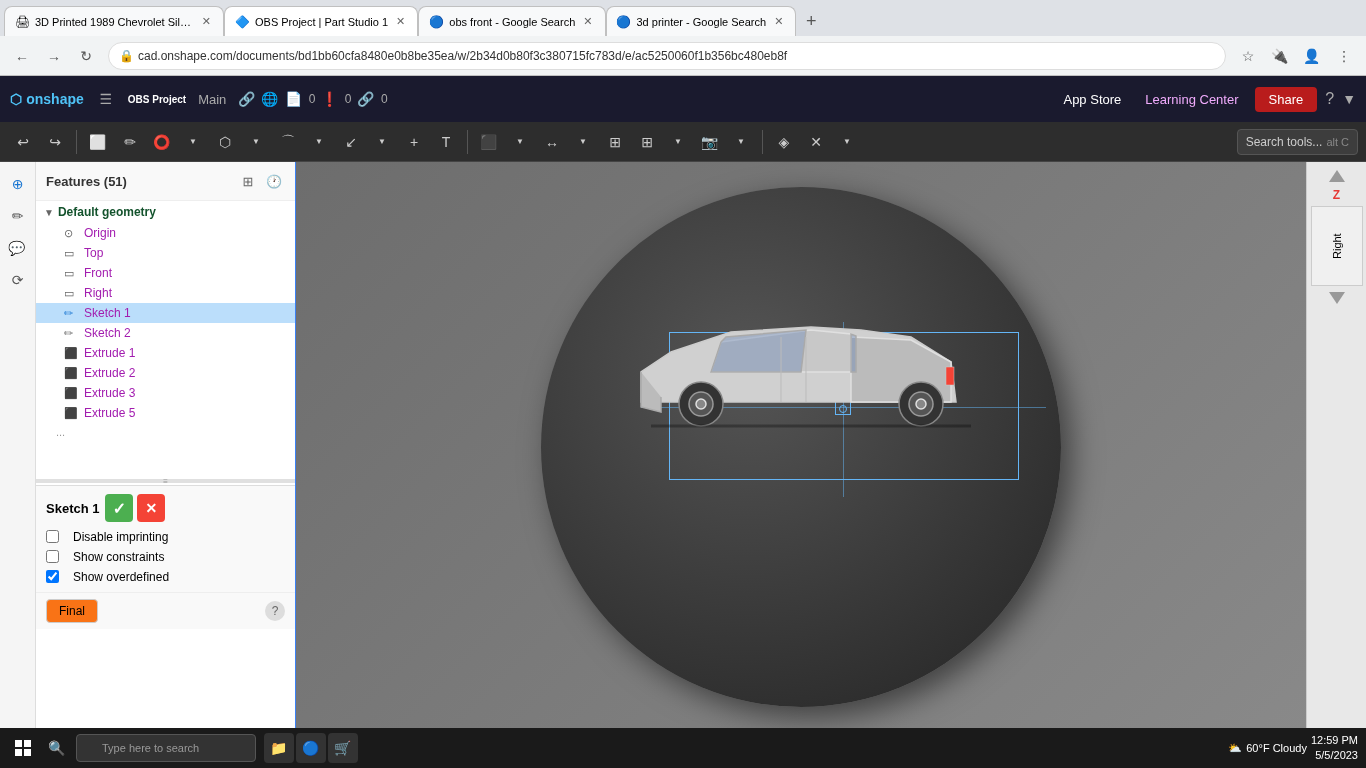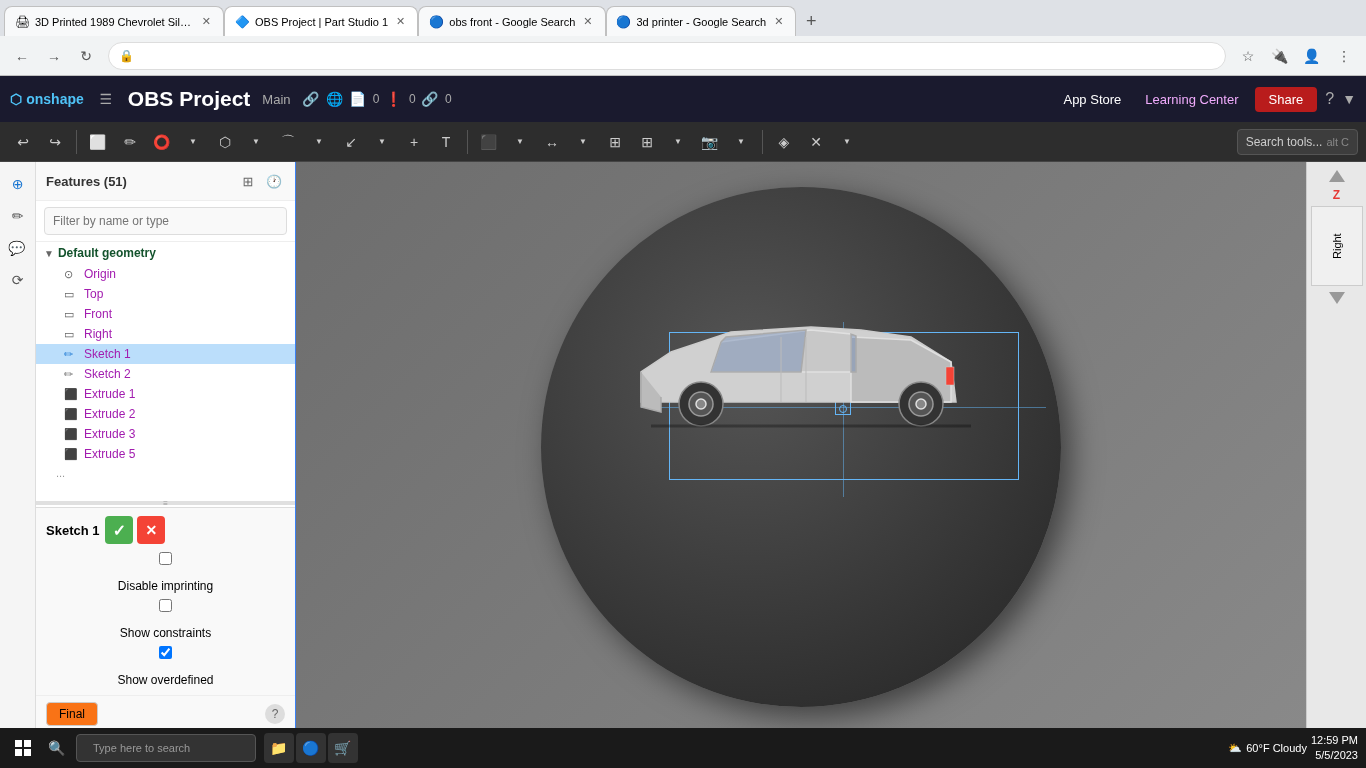--- a/index.html
+++ b/index.html
@@ -15,21 +15,21 @@
     .nav-btn { width: 28px; height: 28px; display: flex; align-items: center; justify-content: center; border-radius: 50%; cursor: pointer; color: #555; font-size: 14px; }
     .address-bar { flex: 1; height: 28px; background: white; border-radius: 14px; display: flex; align-items: center; padding: 0 10px; font-size: 12px; color: #333; border: 1px solid #ddd; margin: 0 4px; }
     .browser-action-btn { width: 28px; height: 28px; display: flex; align-items: center; justify-content: center; border-radius: 50%; cursor: pointer; color: #555; font-size: 14px; }
 
     
     .app-container { display: flex; flex-direction: column; height: calc(768px - 76px); }
 
     
     .top-bar { display: flex; align-items: center; height: 46px; background: #1a1a2e; padding: 0 10px; gap: 8px; }
     .onshape-logo { color: #4fc3f7; font-weight: bold; font-size: 14px; display: flex; align-items: center; gap: 4px; }
-    .project-name { color: white; font-weight: bold; font-size: 21px; }
+    .project-name { color: white; font-weight: bold; font-size: 10px; }
     .project-branch { color: #aaa; font-size: 13px; margin-left: 4px; }
     .top-bar-icons { display: flex; gap: 6px; align-items: center; margin-left: 4px; }
     .top-bar-icon { color: #aaa; font-size: 14px; cursor: pointer; }
     .top-bar-spacer { flex: 1; }
     .top-bar-right { display: flex; align-items: center; gap: 8px; }
     .app-store-btn { color: white; font-size: 13px; cursor: pointer; padding: 4px 8px; }
     .learning-center-btn { color: #f0abfc; font-size: 13px; cursor: pointer; padding: 4px 8px; }
     .share-btn { background: #b91c1c; color: white; padding: 5px 14px; border-radius: 4px; font-size: 13px; font-weight: 500; cursor: pointer; }
     .help-btn { color: #aaa; font-size: 16px; cursor: pointer; }
 
@@ -68,21 +68,21 @@
     
     .sketch-panel { border-top: 1px solid #ddd; background: #f9f9f9; }
     .sketch-panel-title { display: flex; align-items: center; gap: 6px; padding: 8px 10px 4px; font-weight: 600; font-size: 13px; }
     .sketch-panel-actions { display: flex; gap: 4px; }
     .sketch-ok-btn { width: 28px; height: 28px; background: #4caf50; border-radius: 4px; display: flex; align-items: center; justify-content: center; cursor: pointer; color: white; font-size: 16px; }
     .sketch-cancel-btn { width: 28px; height: 28px; background: #f44336; border-radius: 4px; display: flex; align-items: center; justify-content: center; cursor: pointer; color: white; font-size: 14px; }
     .sketch-plane-section { padding: 4px 10px 8px; }
     .sketch-plane-label { font-size: 11px; color: #666; margin-bottom: 4px; }
     .sketch-plane-value { display: flex; align-items: center; justify-content: space-between; background: white; border: 1px solid #ddd; border-radius: 4px; padding: 4px 8px; font-size: 12px; }
     .sketch-options { padding: 4px 10px 8px; display: flex; flex-direction: column; gap: 6px; }
-    .sketch-checkbox { display: flex; align-items: center; gap: 14px; font-size: 12px; flex-direction: column; }
+    .sketch-checkbox { display: flex; align-items: flex-start; gap: 14px; font-size: 12px; }
     .sketch-checkbox input { width: 13px; height: 13px; }
     .sketch-footer { display: flex; align-items: center; justify-content: space-between; padding: 6px 10px; border-top: 1px solid #eee; }
     .final-btn { background: #f97316; border: 1px solid #ccc; border-radius: 4px; padding: 4px 12px; font-size: 12px; cursor: pointer; }
 
     
     .canvas-area { flex: 1; background: #888; position: relative; overflow: hidden; }
     .car-circle { width: 520px; height: 520px; border-radius: 50%; background: radial-gradient(circle at 40% 35%, #555, #222); position: absolute; top: 15px; left: 40px; box-shadow: 10px 10px 30px rgba(0,0,0,0.5); }
 
     
     .bottom-tabs { display: flex; align-items: center; height: 36px; background: #e8e8e8; border-top: 1px solid #ccc; padding: 0 8px; gap: 2px; overflow: hidden; }
@@ -124,20 +124,21 @@
       <span class="tab-close">✕</span>
     </div>
     <div class="tab-new">+</div>
   </div>
   <div class="browser-controls">
     <div class="nav-btn">←</div>
     <div class="nav-btn">→</div>
     <div class="nav-btn">↻</div>
     <div class="address-bar">
       <span style="color:#aaa; font-size:12px; margin-right:4px">🔒</span>
+      <span>cad.onshape.com/documents/bd1bb60cfa8480e0b8be35ea/w/2b34d0b80f3c380715fc783d/e/ac5250060f1b356bc480eb8f</span>
     </div>
     <div class="browser-action-btn">☆</div>
     <div class="browser-action-btn">🔌</div>
     <div class="browser-action-btn">👤</div>
     <div class="browser-action-btn">⋮</div>
   </div>
 </div>
 
 <div class="app-container">
 
@@ -232,23 +233,20 @@
       <div class="left-icon">⟳</div>
     </div>
 
     <div class="feature-panel">
       <div class="feature-header">
         <span class="feature-title">Features (51)</span>
         <div class="feature-header-icons">
           <div class="feature-header-icon">⊞</div>
           <div class="feature-header-icon">🕐</div>
         </div>
-      </div>
-      <div class="feature-search">
-        <input type="text" placeholder="Filter by name or type" style="">
       </div>
       <div class="feature-list feature-list-scroll">
 
         <div class="feature-group">
           <div class="feature-group-header">
             <span style="font-size:10px; color:#666">▼</span>
             <span class="feature-group-label">Default geometry</span>
           </div>
 
           <div class="feature-item">
@@ -431,21 +429,21 @@
 <div style="position:fixed; bottom:0; left:0; right:0; height:40px; background:#1a1a1a; display:flex; align-items:center; padding:0 8px; gap:4px; z-index:9999;">
   <div style="width:30px; height:30px; display:flex; align-items:center; justify-content:center; cursor:pointer;">
     <svg width="16" height="16" viewBox="0 0 16 16" fill="white">
       <rect x="0" y="0" width="7" height="7"></rect>
       <rect x="9" y="0" width="7" height="7"></rect>
       <rect x="0" y="9" width="7" height="7"></rect>
       <rect x="9" y="9" width="7" height="7"></rect>
     </svg>
   </div>
   <div style="width:30px; height:30px; display:flex; align-items:center; justify-content:center; cursor:pointer; color:#fff; font-size:14px;">🔍</div>
-  <div style="background:#333; border:1px solid #555; border-radius:4px; height:28px; width:180px; display:flex; align-items:center; padding:0 16px; font-size:11px; color:#999; cursor:text;">
+  <div style="background:#333; border:1px solid #555; border-radius:4px; height:28px; width:180px; display:flex; align-items:center; padding:0 25px; font-size:11px; color:#999; cursor:text;">
     <span>Type here to search</span>
   </div>
   <div style="display:flex; gap:2px; margin-left:4px;">
     <div style="width:30px; height:30px; background:#333; border-radius:4px; display:flex; align-items:center; justify-content:center; cursor:pointer; font-size:14px;">📁</div>
     <div style="width:30px; height:30px; background:#333; border-radius:4px; display:flex; align-items:center; justify-content:center; cursor:pointer; font-size:14px;">🔵</div>
     <div style="width:30px; height:30px; background:#333; border-radius:4px; display:flex; align-items:center; justify-content:center; cursor:pointer; font-size:14px;">🛒</div>
   </div>
   <div style="flex:1;"></div>
   <div style="display:flex; gap:4px; align-items:center;">
     <span style="color:#aaa; font-size:11px">⛅</span>

